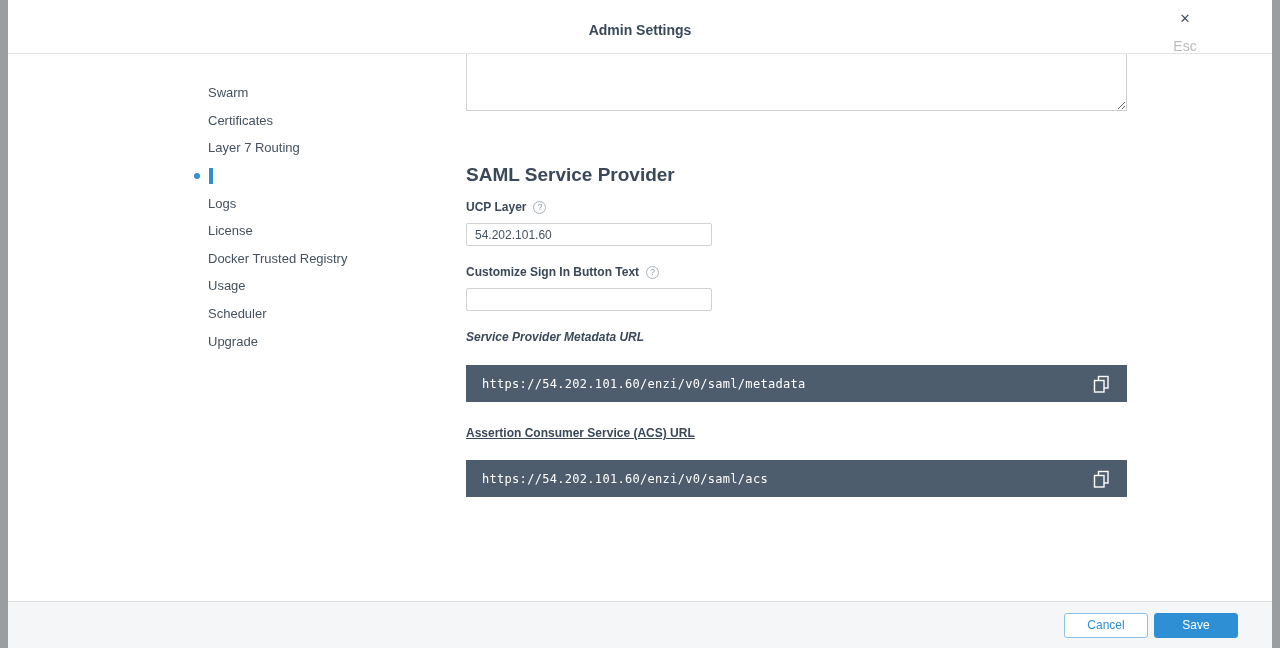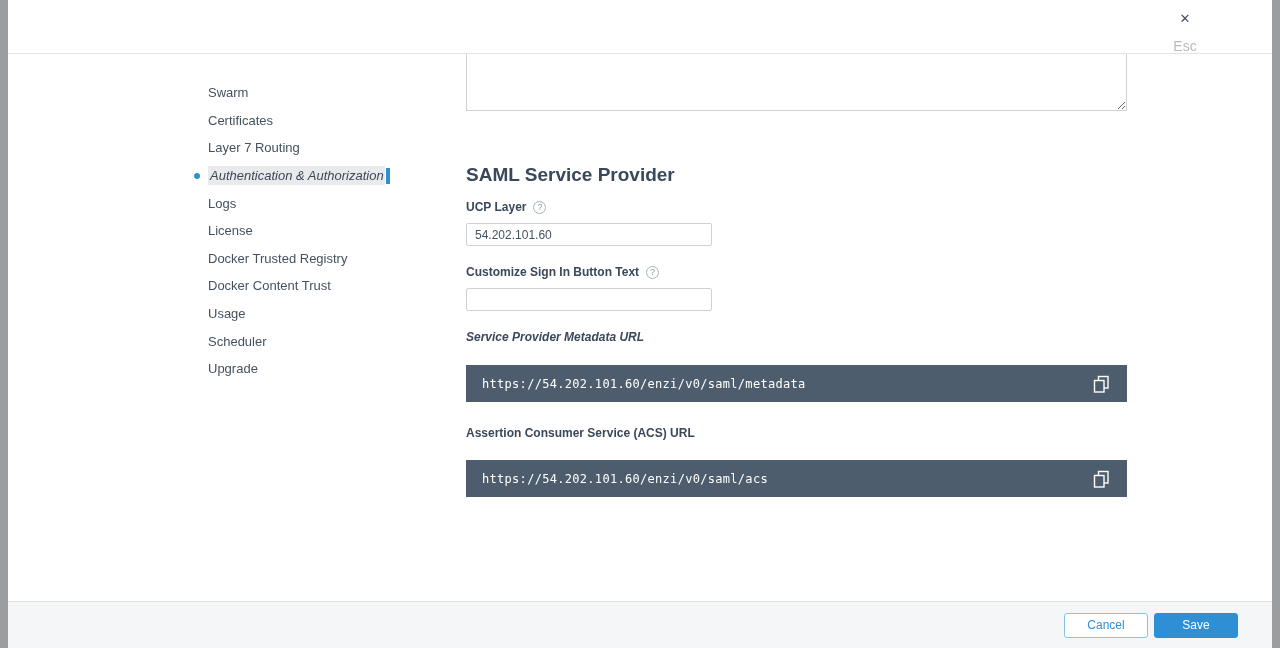--- a/index.html
+++ b/index.html
@@ -111,52 +111,49 @@
   .btn-save {
     background:#2e8fd4; border:1px solid #2e8fd4; color:#ffffff;
   }
 </style>
 </head>
 <body>
 
 <div class="modal">
 
   <div class="modal-header">
+    <div class="modal-title">Admin Settings</div>
     <div class="close-wrap">
       <span class="close-x">✕</span>
       <span class="close-esc">Esc</span>
     </div>
   </div>
 
   <ul class="sidebar">
     <li>
         <span class="item-label">Swarm</span>
       </li>
     <li>
         <span class="item-label">Certificates</span>
       </li>
     <li>
         <span class="item-label">Layer 7 Routing</span>
       </li>
     <li class="active">
       <span class="active-dot"></span>
-      <span class="item-label">Authentication &amp; Authorization</span>
       <span class="active-cursor"></span>
     </li>
     <li>
         <span class="item-label">Logs</span>
       </li>
     <li>
         <span class="item-label">License</span>
       </li>
     <li>
         <span class="item-label">Docker Trusted Registry</span>
-      </li>
-    <li>
-        <span class="item-label">Docker Content Trust</span>
       </li>
     <li>
         <span class="item-label">Usage</span>
       </li>
     <li>
         <span class="item-label">Scheduler</span>
       </li>
     <li>
         <span class="item-label">Upgrade</span>
       </li>
@@ -186,21 +183,21 @@
     <div class="url-box" style="top:311px;">
       <span class="url-text">https://54.202.101.60/enzi/v0/saml/metadata</span>
       <span class="copy-btn">
         <svg width="19" height="19" viewBox="0 0 19 19">
           <rect x="6.5" y="2.5" width="9.5" height="11.5" fill="none" stroke="#ffffff" stroke-width="1.4"></rect>
           <rect x="2.5" y="6.5" width="9.5" height="11.5" fill="#4e5d6d" stroke="#ffffff" stroke-width="1.4"></rect>
         </svg>
       </span>
     </div>
 
-    <div class="field-label" style="top:372px;">
+    <div class="field-label" style="top:372px;text-decoration:underline;">
       <span>Assertion Consumer Service (ACS) URL</span>
     </div>
     <div class="url-box" style="top:406px;">
       <span class="url-text">https://54.202.101.60/enzi/v0/saml/acs</span>
       <span class="copy-btn">
         <svg width="19" height="19" viewBox="0 0 19 19">
           <rect x="6.5" y="2.5" width="9.5" height="11.5" fill="none" stroke="#ffffff" stroke-width="1.4"></rect>
           <rect x="2.5" y="6.5" width="9.5" height="11.5" fill="#4e5d6d" stroke="#ffffff" stroke-width="1.4"></rect>
         </svg>
       </span>

